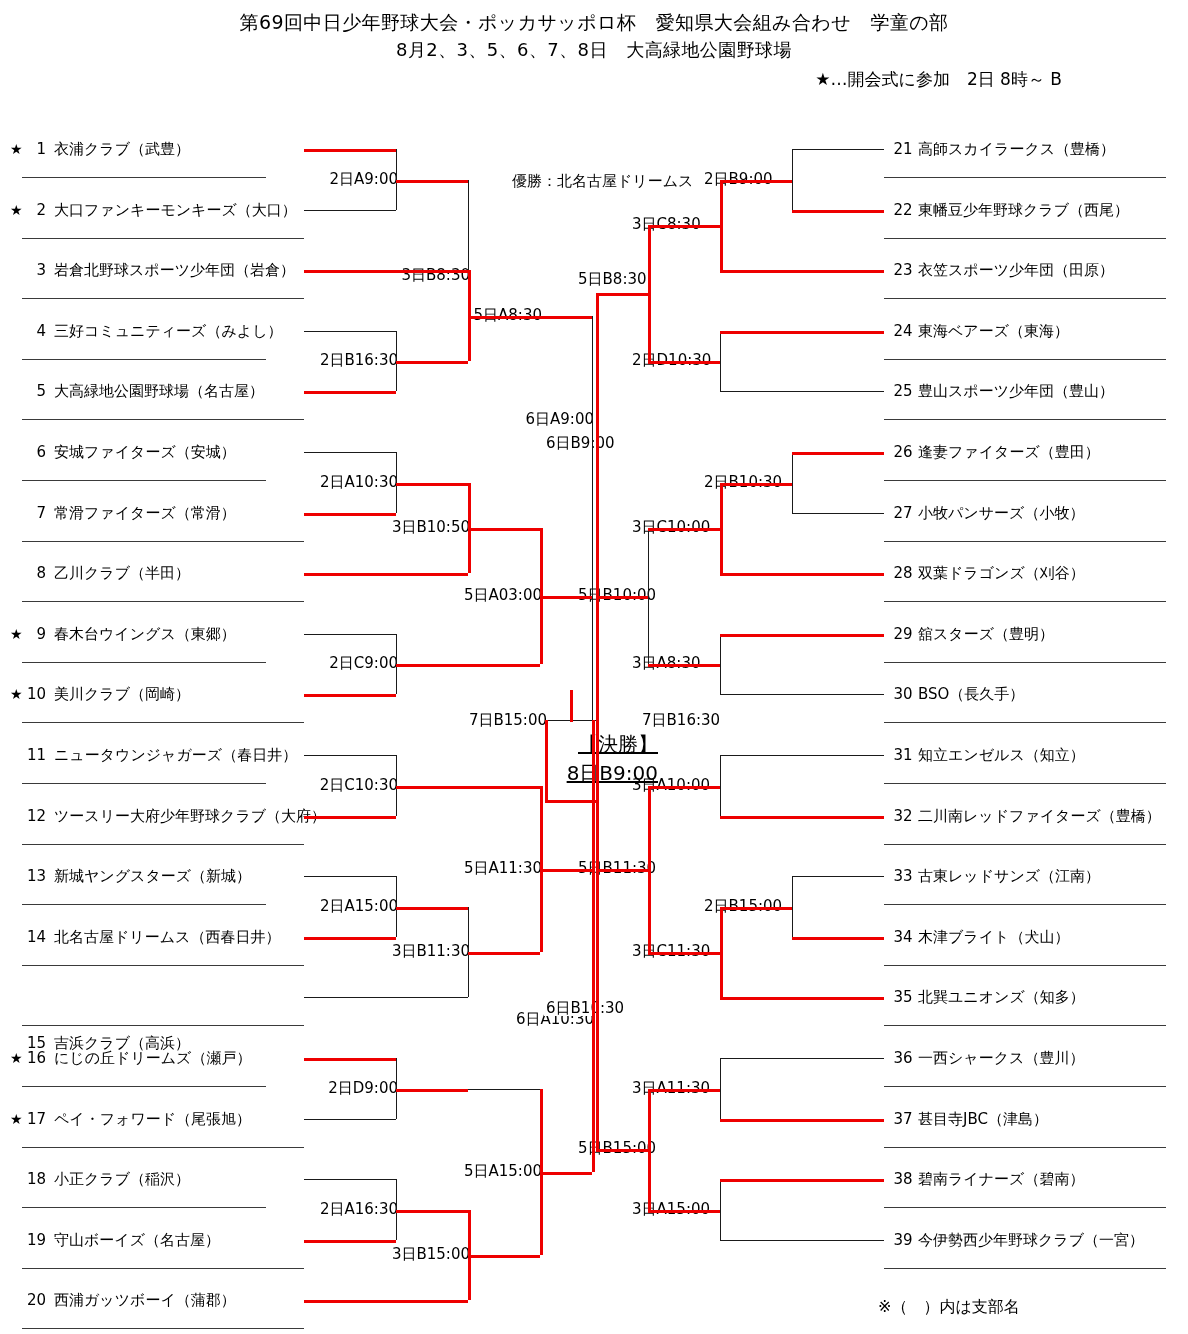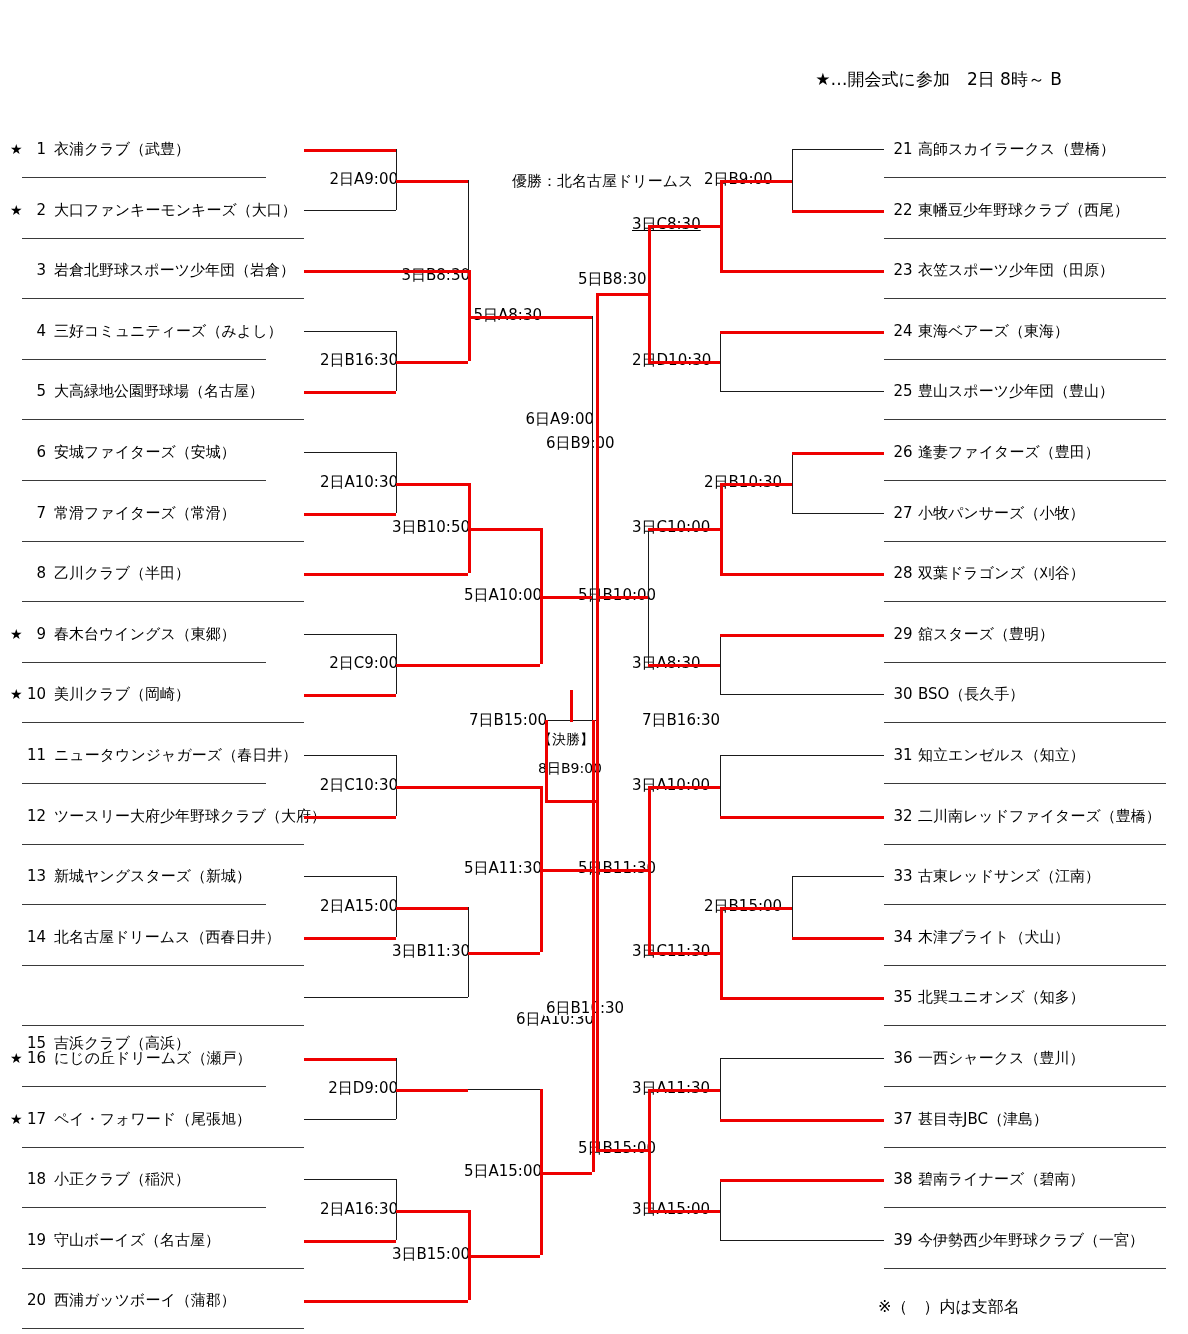--- a/index.html
+++ b/index.html
@@ -72,28 +72,30 @@
   .v.r{ border-left:3px solid #ee0000; }
 
   
   .ml{
     position:absolute; font-size:15px; white-space:nowrap;
     background:#fff; padding:0 2px; line-height:16px;
   }
   .ml.ra{ text-align:right; }
   .ml.la{ text-align:left; }
   .kessho{
-    position:absolute; font-size:14px; white-space:nowrap; text-align:left;
+    position:absolute; font-size:20px; white-space:nowrap; text-align:right;text-decoration:underline;
   }
 </style>
 </head>
 <body>
 
 <div id="page">
 
+  <div class="title-1">第69回中日少年野球大会・ポッカサッポロ杯　愛知県大会組み合わせ　学童の部</div>
+  <div class="title-2">8月2、3、5、6、7、8日　大高緑地公園野球場</div>
   <div class="note-star">★…開会式に参加　2日 8時～ B</div>
   <div class="champion">優勝：北名古屋ドリームス</div>
   <div class="footnote">※（　）内は支部名</div>
 
   <div id="teams-left-layer">
       <div class="team left" style="left: 10px; top: 138px; width: 340px;">
         <span class="star">★</span>
         <span class="num">1</span>
         <span class="nm">衣浦クラブ（武豊）</span>
       </div>
@@ -454,34 +456,34 @@
     </div>
 
   <div id="labels-layer">
       <div class="ml ra" style="top: 170.5px; left: 266px; width: 130px;">2日A9:00</div>
       <div class="ml ra" style="top: 267px; left: 338px; width: 130px;">3日B8:30</div>
       <div class="ml ra" style="top: 352px; left: 266px; width: 130px;">2日B16:30</div>
       <div class="ml ra" style="top: 306.5px; left: 410px; width: 130px;">5日A8:30</div>
       <div class="ml ra" style="top: 473.5px; left: 266px; width: 130px;">2日A10:30</div>
       <div class="ml ra" style="top: 518.75px; left: 338px; width: 130px;">3日B10:50</div>
       <div class="ml ra" style="top: 655px; left: 266px; width: 130px;">2日C9:00</div>
-      <div class="ml ra" style="top: 586.875px; left: 410px; width: 130px;">5日A10:00</div>
+      <div class="ml ra" style="top: 586.875px; left: 410px; width: 130px;">5日A03:00</div>
       <div class="ml ra" style="top: 411px; left: 462px; width: 130px;">6日A9:00</div>
       <div class="ml ra" style="top: 776.5px; left: 266px; width: 130px;">2日C10:30</div>
       <div class="ml ra" style="top: 897.5px; left: 266px; width: 130px;">2日A15:00</div>
       <div class="ml ra" style="top: 942.75px; left: 338px; width: 130px;">3日B11:30</div>
       <div class="ml ra" style="top: 859.625px; left: 410px; width: 130px;">5日A11:30</div>
       <div class="ml ra" style="top: 1079.5px; left: 266px; width: 130px;">2日D9:00</div>
       <div class="ml ra" style="top: 1200.5px; left: 266px; width: 130px;">2日A16:30</div>
       <div class="ml ra" style="top: 1245.75px; left: 338px; width: 130px;">3日B15:00</div>
       <div class="ml ra" style="top: 1162.62px; left: 410px; width: 130px;">5日A15:00</div>
       <div class="ml ra" style="top: 1011.12px; left: 462px; width: 130px;">6日A10:30</div>
       <div class="ml ra" style="top: 712px; left: 415px; width: 130px;">7日B15:00</div>
       <div class="ml la" style="top: 170.5px; left: 702px;">2日B9:00</div>
-      <div class="ml la" style="top: 215.75px; left: 630px; text-decoration: underline;">3日C8:30</div>
+      <div class="ml la" style="top: 215.75px; left: 630px;">3日C8:30</div>
       <div class="ml la" style="top: 352px; left: 630px;">2日D10:30</div>
       <div class="ml la" style="top: 271px; left: 576px;">5日B8:30</div>
       <div class="ml la" style="top: 473.5px; left: 702px;">2日B10:30</div>
       <div class="ml la" style="top: 518.75px; left: 630px;">3日C10:00</div>
       <div class="ml la" style="top: 655px; left: 630px;">3日A8:30</div>
       <div class="ml la" style="top: 586.875px; left: 576px;">5日B10:00</div>
       <div class="ml la" style="top: 435.375px; left: 544px;">6日B9:00</div>
       <div class="ml la" style="top: 776.5px; left: 630px;">3日A10:00</div>
       <div class="ml la" style="top: 897.5px; left: 702px;">2日B15:00</div>
       <div class="ml la" style="top: 942.75px; left: 630px;">3日C11:30</div>

